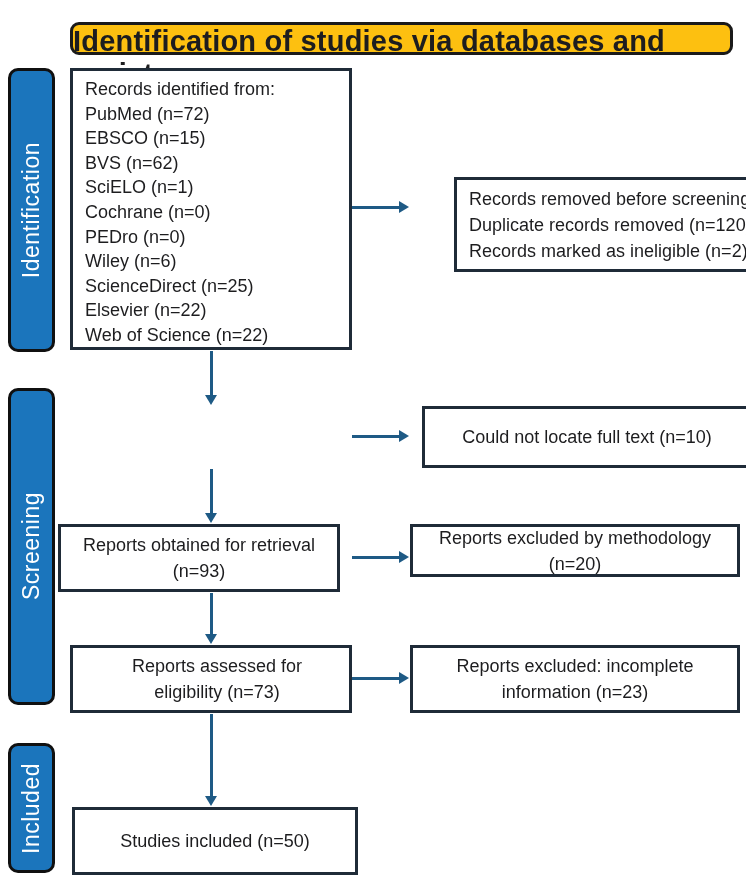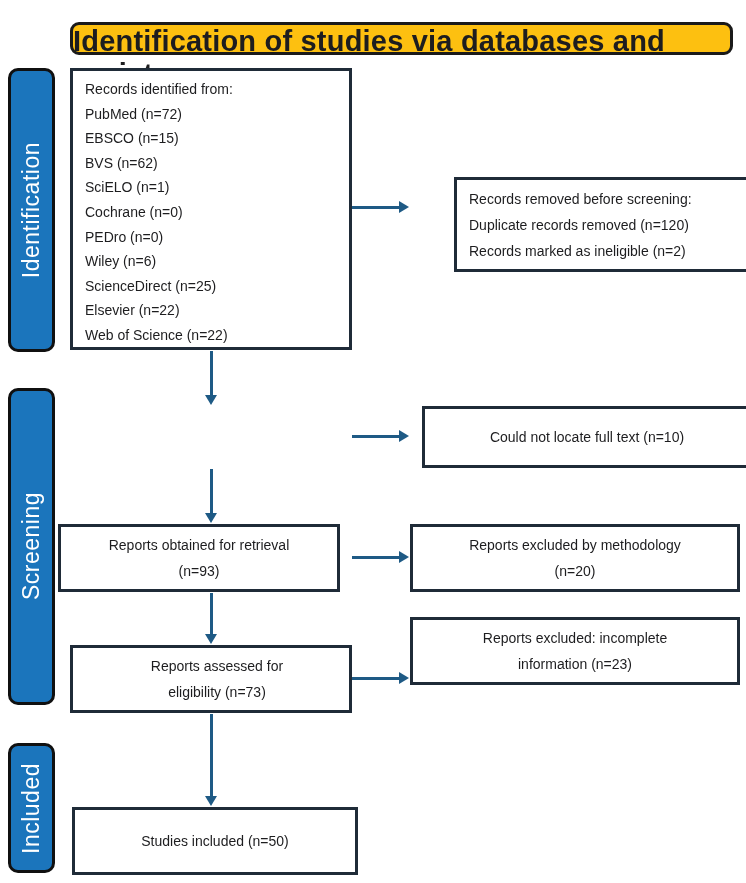--- a/index.html
+++ b/index.html
@@ -48,38 +48,38 @@
   .tab-identification{top:68px;height:284px;}
   .tab-screening{top:388px;height:317px;}
   .tab-included{top:743px;height:130px;}
   
   .box{
     position:absolute;
     box-sizing:border-box;
     background:#ffffff;
     border:3px solid var(--box-border);
     display:flex;align-items:center;justify-content:center;
-    font-size:14px;line-height:26px;
+    font-size:18px;line-height:26px;
     text-align:center;
     white-space:pre-line;
   }
   .box.left-text{
     justify-content:flex-start;
     text-align:left;
     padding:6px 12px;
   }
   .box-records-identified{left:70px;top:68px;width:282px;height:282px;
     align-items:flex-start;line-height:24.6px;}
   .box-records-removed{left:410px;top:177px;width:330px;height:95px;line-height:26px;margin-left:44px;}
   .box-records-screened{left:70px;top:406px;width:282px;height:62px;}
   .box-full-text{left:410px;top:406px;width:330px;height:62px;margin-left:12px;}
   .box-reports-obtained{left:58px;top:524px;width:282px;height:68px;}
-  .box-reports-methodology{left:410px;top:524px;width:330px;height:68px;}
+  .box-reports-methodology{left:410px;top:524px;width:330px;height:53px;}
   .box-reports-assessed{left:70px;top:645px;width:282px;height:68px;padding-left:12px;}
-  .box-reports-incomplete{left:410px;top:617px;width:330px;height:68px;}
+  .box-reports-incomplete{left:410px;top:645px;width:330px;height:68px;}
   .box-studies-included{left:72px;top:807px;width:286px;height:68px;}
   
   .varrow{
     position:absolute;width:3px;background:var(--arrow-blue);
   }
   .varrow::after{
     content:"";position:absolute;left:-5px;bottom:-9px;
     border:6.5px solid transparent;
     border-top:10px solid var(--arrow-blue);
     border-bottom:none;

